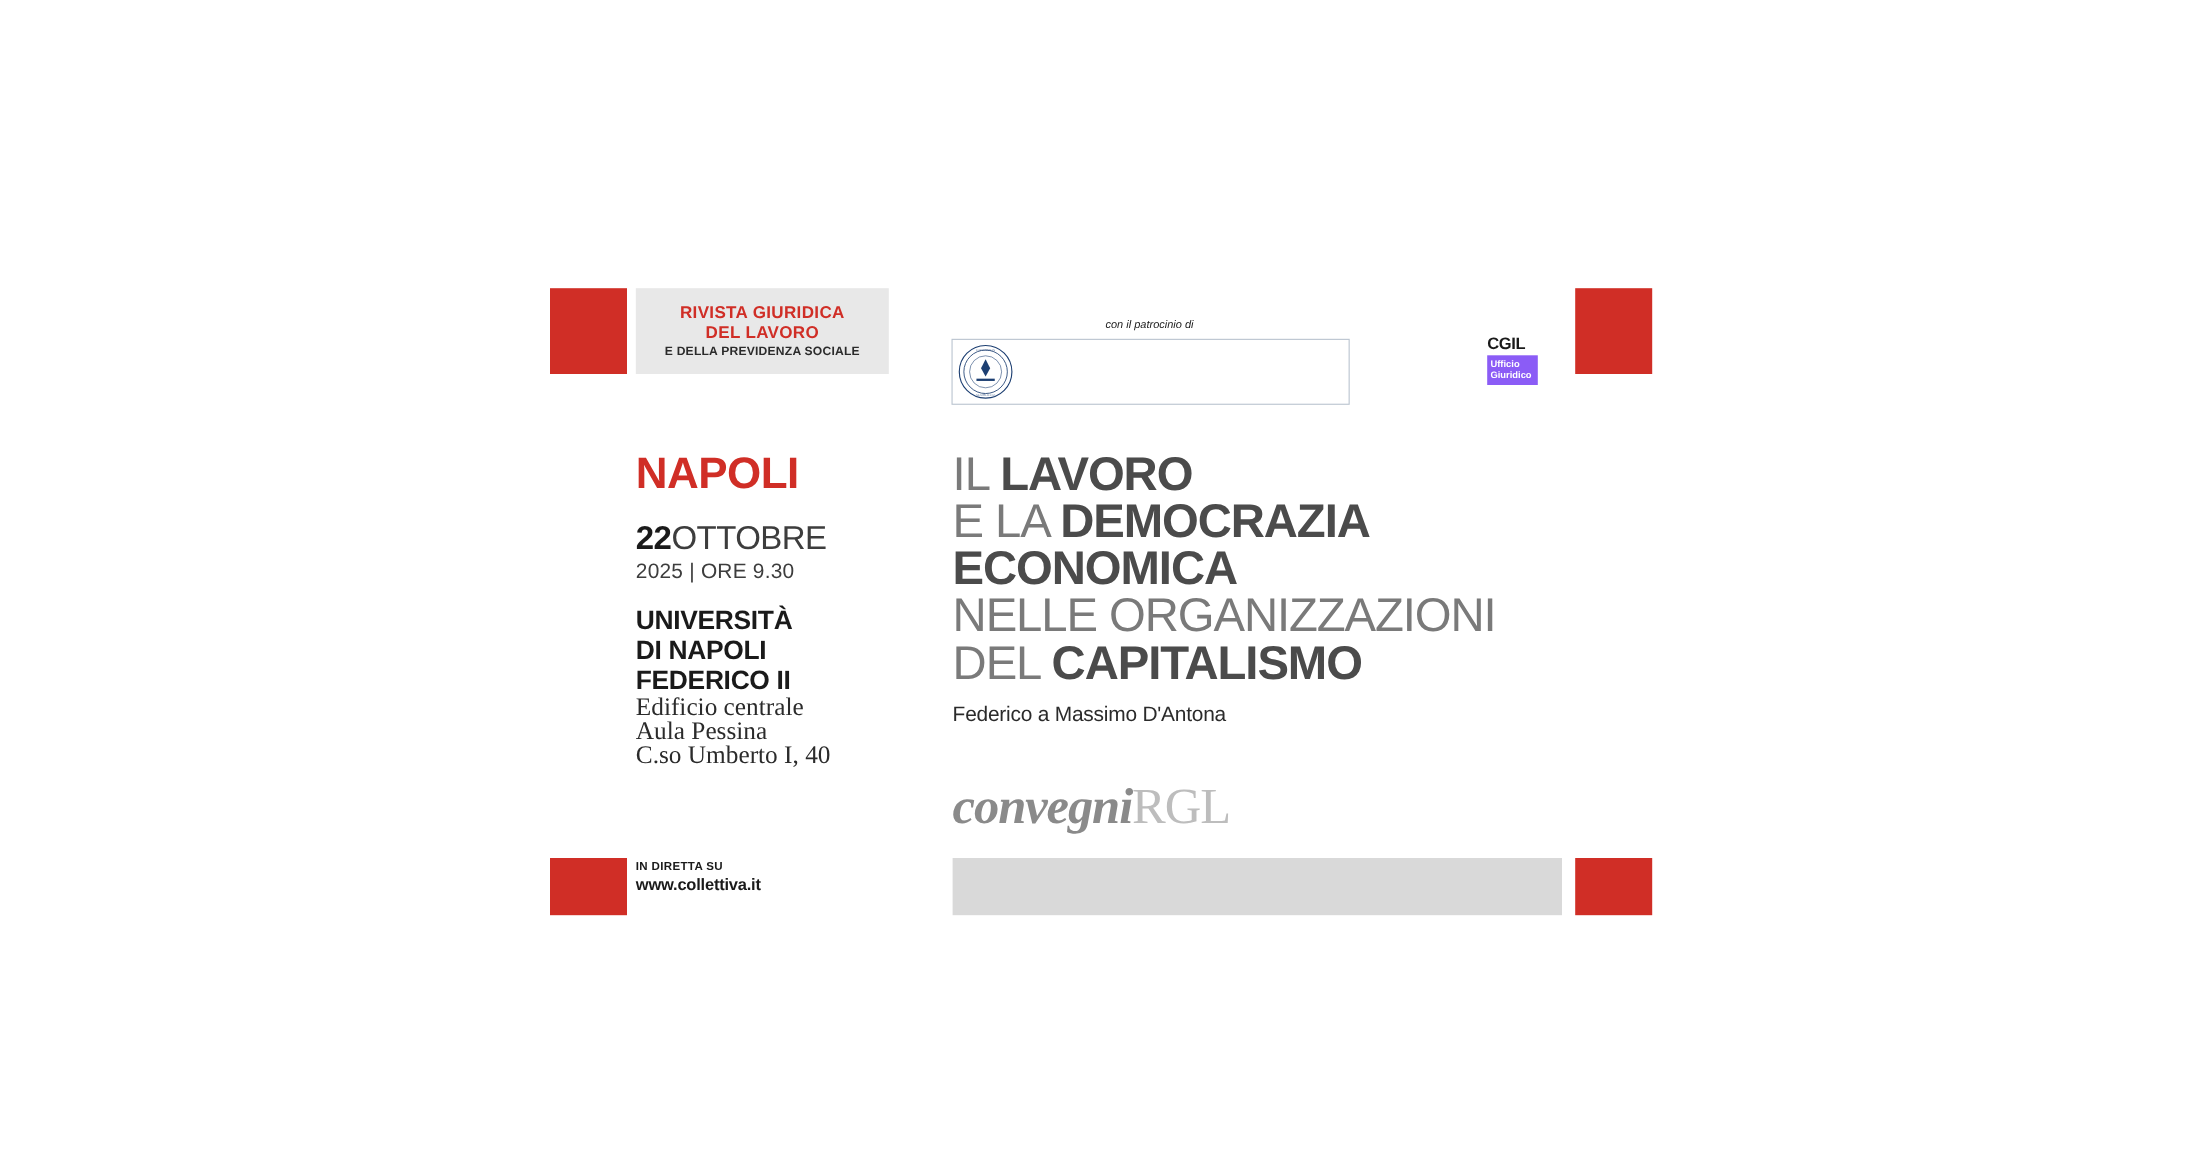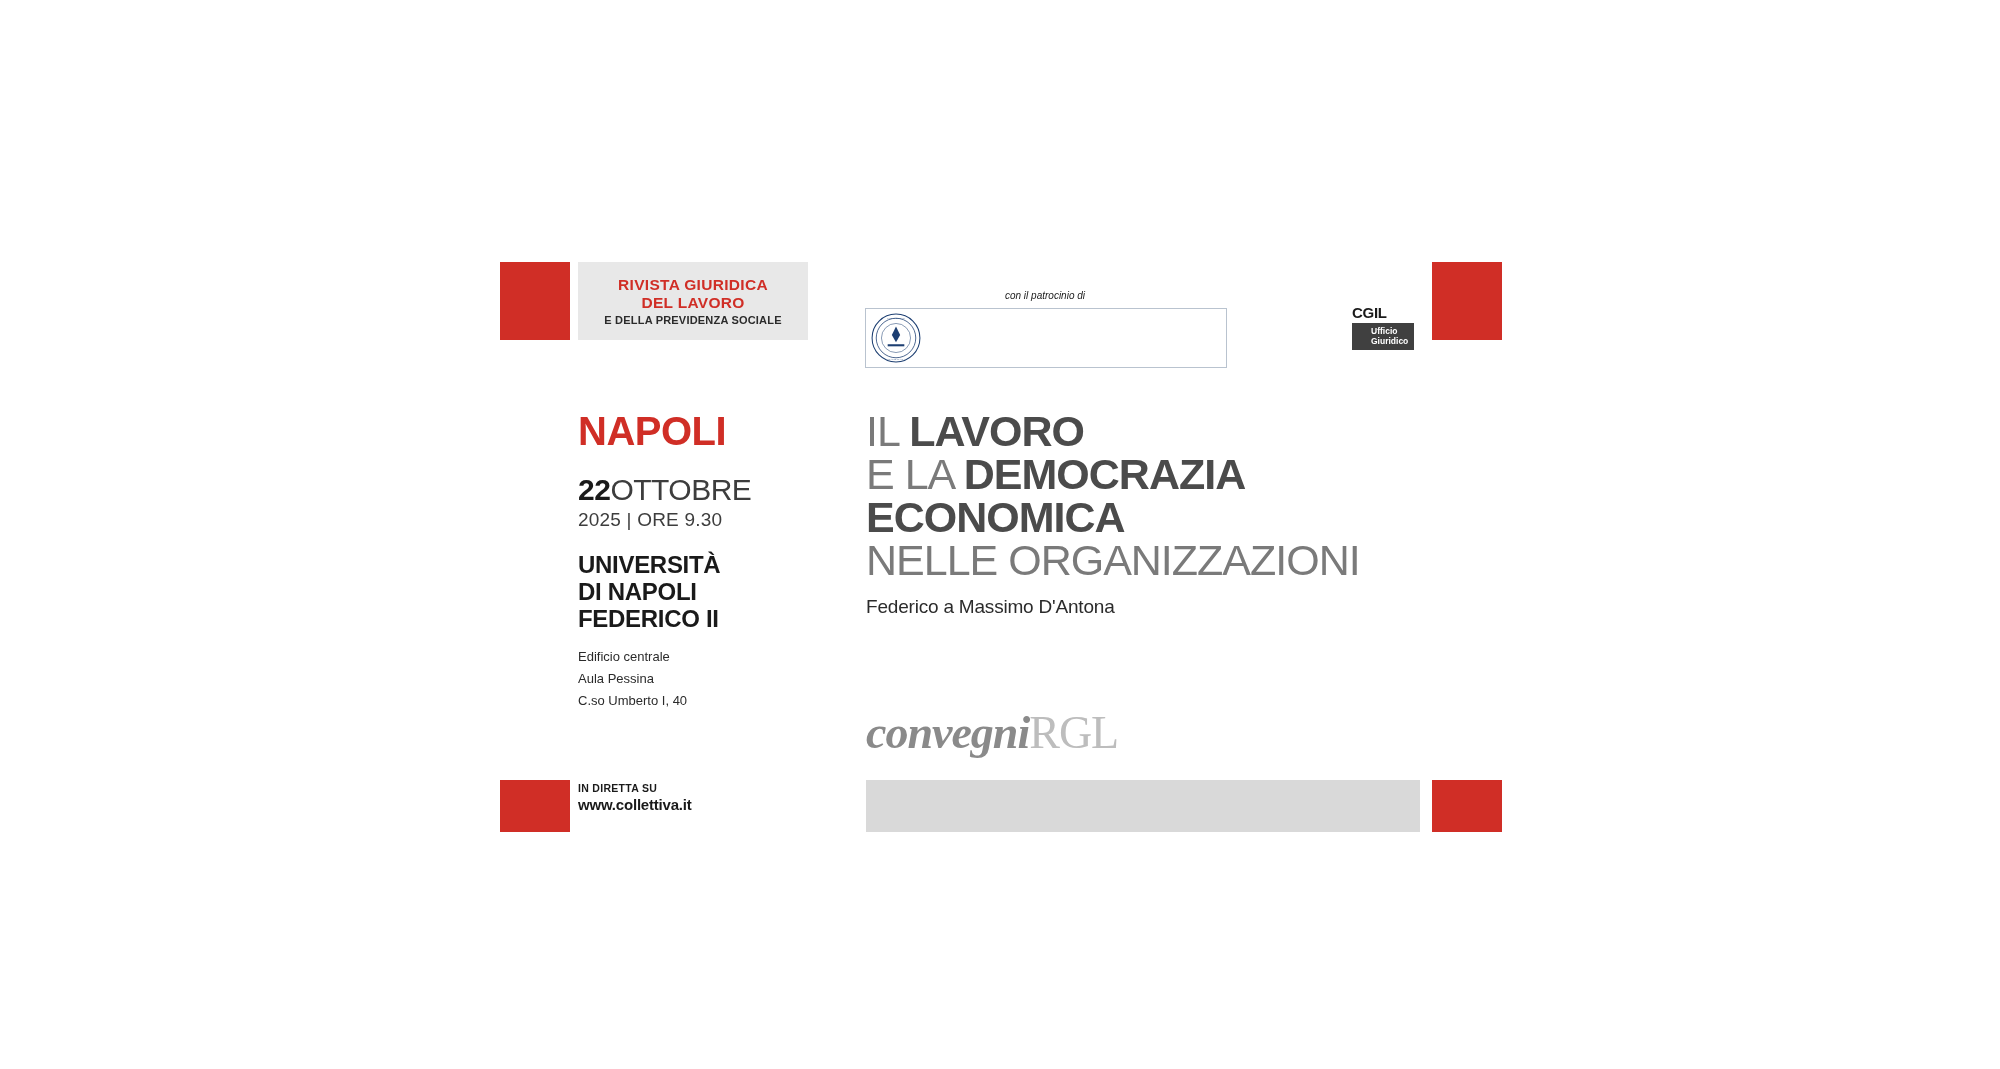--- a/index.html
+++ b/index.html
@@ -118,26 +118,26 @@
   }
   #cgil-logo .cgil-word {
     font-weight: bold;
     font-size: 15px;
     color: #1a1a1a;
     letter-spacing: -0.3px;
     line-height: 16px;
   }
   #cgil-logo .cgil-red {
     margin-top: 2px;
-    background: #404040;
+    background: #8b5cf6;
     color: #ffffff;
     font-size: 8.5px;
     font-weight: bold;
     line-height: 10px;
-    padding: 3px 3px 4px 19px;
+    padding: 3px 3px 4px 3px;
     width: 40px;
   }
 
   
   #left-col {
     position: absolute;
     left: 578px; top: 410px;
     width: 240px;
   }
   .city {
@@ -166,24 +166,24 @@
   }
   .venue {
     margin-top: 20px;
     font-weight: bold;
     font-size: 24px;
     line-height: 27px;
     color: #1a1a1a;
     letter-spacing: -0.3px;
   }
   .address {
-    margin-top: 14px;
-    font-size: 13px;
+    font-size: 23px;
     line-height: 22px;
     color: #2b2b2b;
+    font-family: Liberation Serif, serif;
   }
 
   #stream-block {
     position: absolute;
     left: 578px; top: 782px;
     width: 250px;
   }
   #stream-block .live-label {
     font-size: 10.5px;
     font-weight: bold;
@@ -309,20 +309,21 @@
   <div id="stream-block">
     <div class="live-label">IN DIRETTA SU</div>
     <div class="live-url">www.collettiva.it</div>
   </div>
 
   <div id="title-block">
     <div class="tline"><span>IL </span><b>LAVORO</b></div>
     <div class="tline"><span>E LA </span><b>DEMOCRAZIA</b></div>
     <div class="tline strong">ECONOMICA</div>
     <div class="tline">NELLE ORGANIZZAZIONI</div>
+    <div class="tline"><span>DEL </span><b>CAPITALISMO</b></div>
     <div id="dedication">Federico a Massimo D'Antona</div>
   </div>
 
   <div id="convegni"><span class="ital">convegni</span><span class="rgl">RGL</span></div>
 
   <div id="gray-bar"></div>
 
 </div>
 
 </body></html>

